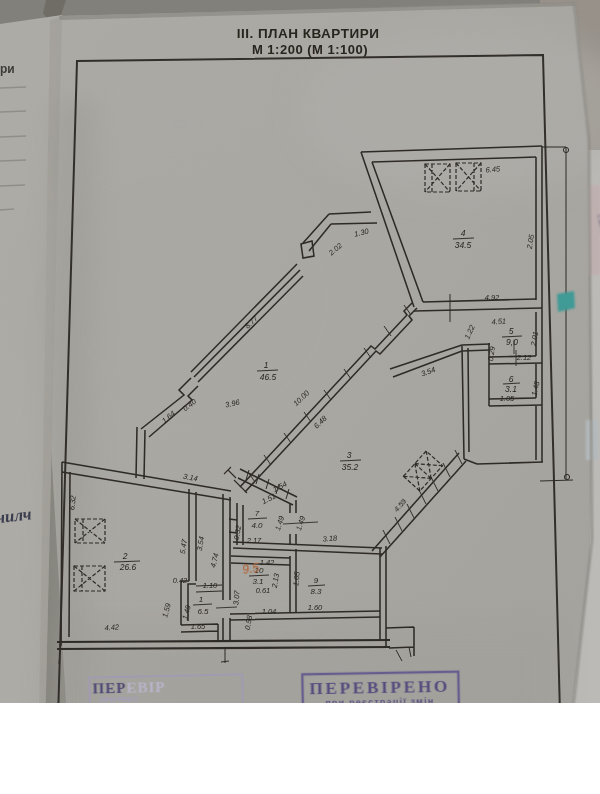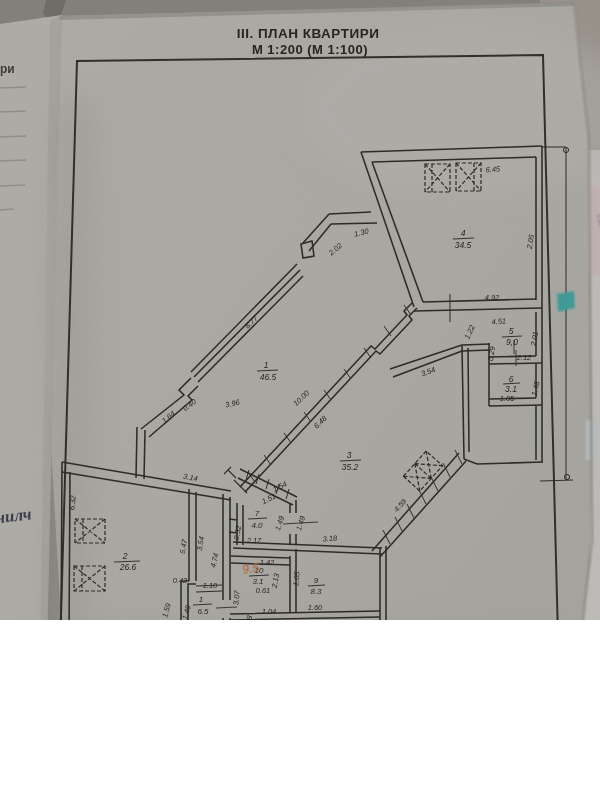--- a/index.html
+++ b/index.html
@@ -1,14 +1,14 @@
 <!DOCTYPE html>
 <html><head><meta charset="utf-8"><style>
 html,body{margin:0;padding:0}
-#c{position:relative;width:600px;height:620px;overflow:hidden;background:#7e7c74;font-family:"Liberation Sans",sans-serif}
+#c{position:relative;width:600px;height:703px;overflow:hidden;background:#7e7c74;font-family:"Liberation Sans",sans-serif}
 </style></head><body>
 <div id="c">
 <svg width="600" height="794" viewBox="0 0 600 794">
 <defs>
 <filter id="soft" x="-5%" y="-5%" width="110%" height="110%">
           <feGaussianBlur stdDeviation="0.45"></feGaussianBlur>
         </filter>
 <filter id="blur2" x="-20%" y="-20%" width="140%" height="140%">
           <feGaussianBlur stdDeviation="1.6"></feGaussianBlur>
         </filter>

